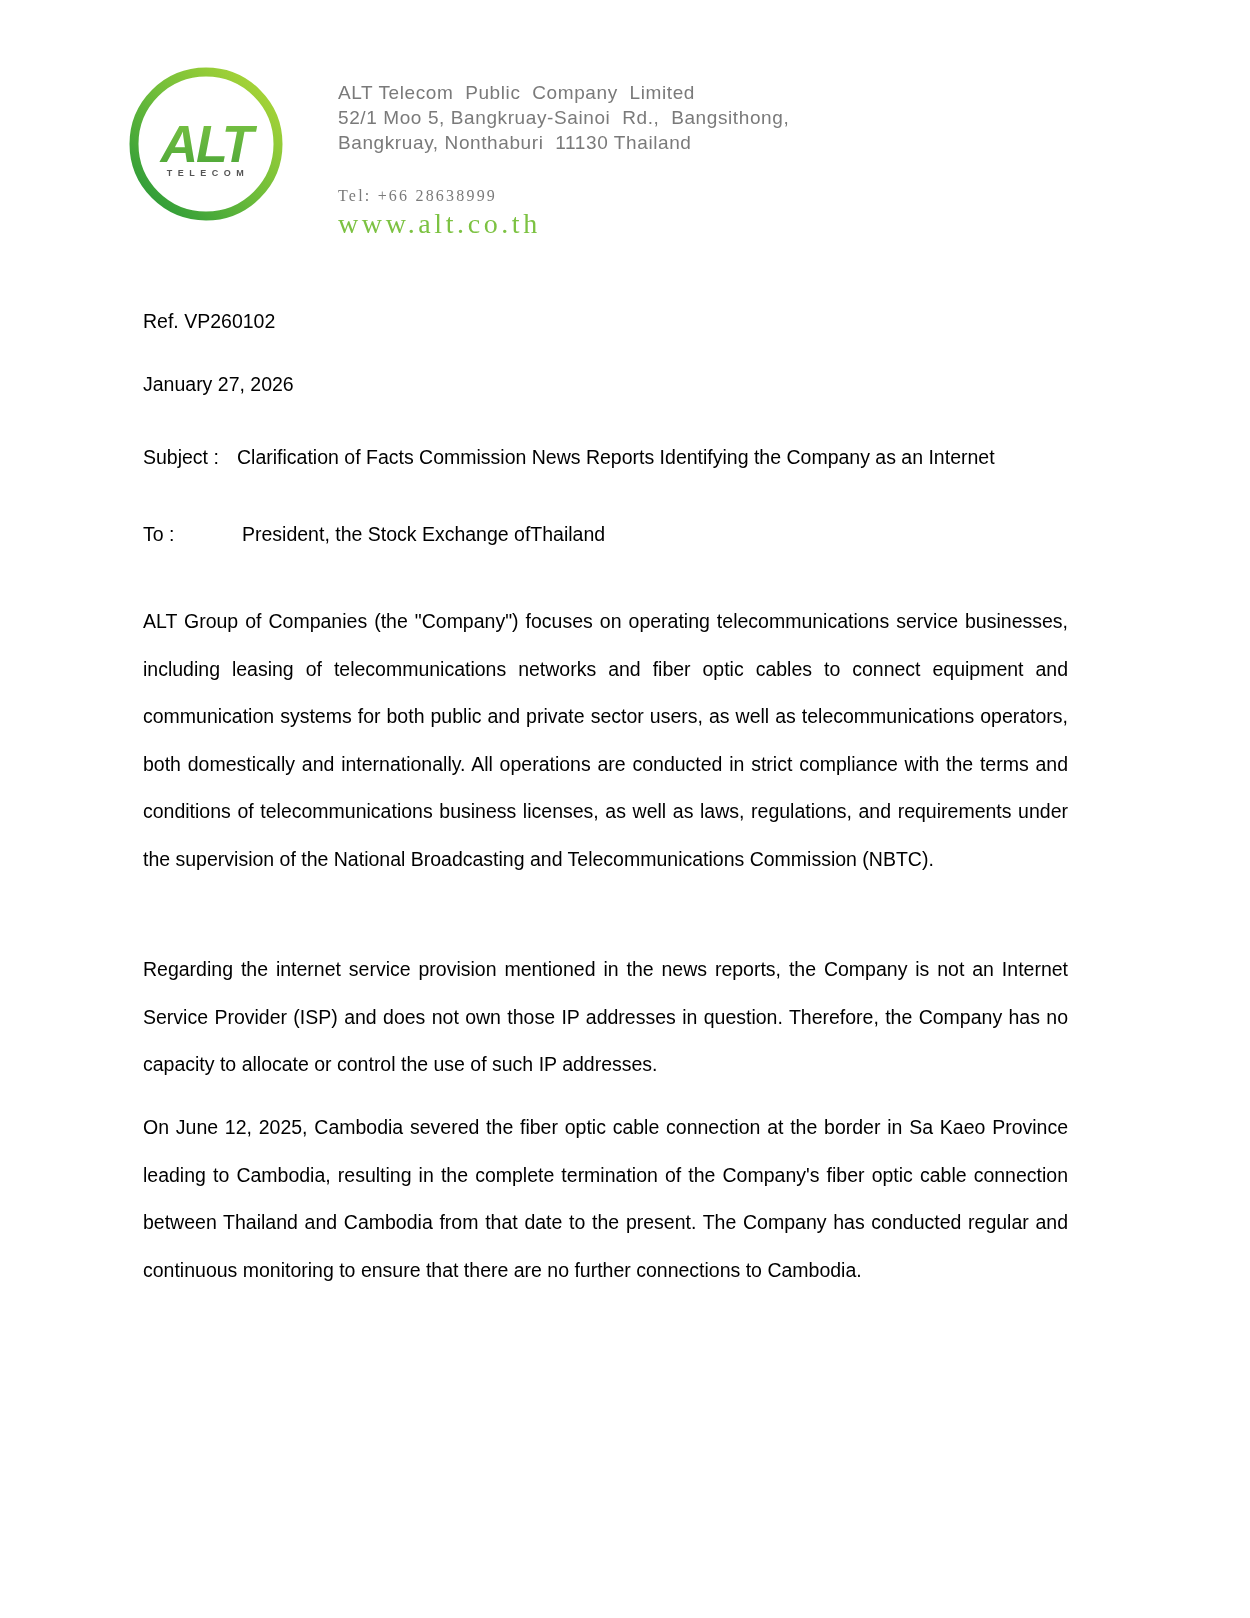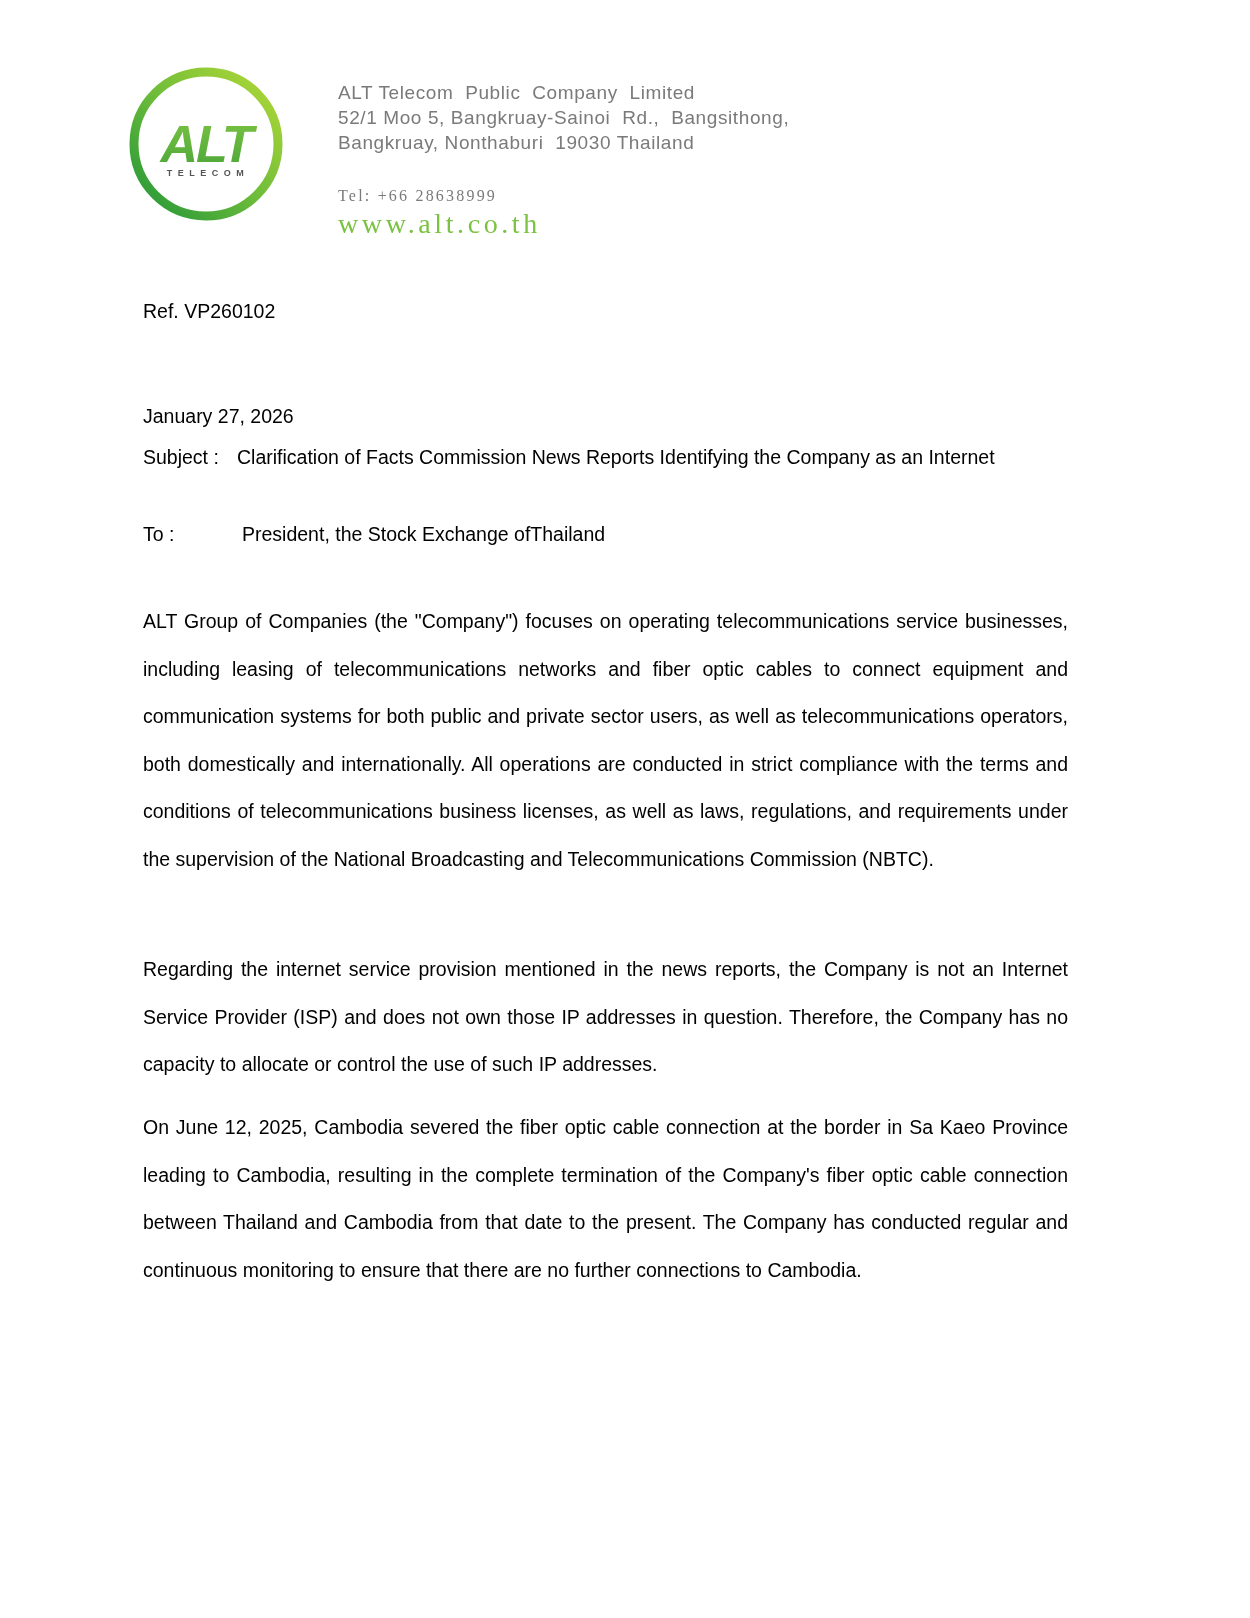--- a/index.html
+++ b/index.html
@@ -3,22 +3,22 @@
 <meta charset="utf-8">
 <style>
   html, body { margin: 0; padding: 0; background: #ffffff; }
   body { width: 1250px; height: 1618px; position: relative; overflow: hidden; font-family: "Liberation Sans", sans-serif; color: #000; }
   .logo { position: absolute; left: 128px; top: 66px; width: 156px; height: 156px; }
   .letterhead { position: absolute; left: 338px; top: 80px; color: #7a7a7a; }
   .lh-line { font-family: "Liberation Sans", sans-serif; font-size: 19px; line-height: 25px; letter-spacing: 0.6px; white-space: pre; }
   .lh-tel { font-family: "Liberation Serif", serif; font-size: 16px; letter-spacing: 2.2px; margin-top: 27px; line-height: 28px; color: #7a7a7a; white-space: pre; }
   .lh-web { font-family: "Liberation Serif", serif; font-size: 28px; letter-spacing: 3.6px; line-height: 28px; color: #7cc242; }
   .body-text { position: absolute; left: 143px; width: 925px; font-size: 19.5px; }
-  .ref { top: 300px; }
-  .date { top: 373px; margin-top: 32px; }
+  .ref { top: 310px; }
+  .date { top: 373px; }
   .subject { top: 435px; line-height: 44px; }
   .subject .label { display: inline-block; width: 94px; }
   .subject .cont { padding-left: 94px; }
   .to { top: 523px; }
   .to .label { display: inline-block; width: 99px; }
   .para { text-align: justify; text-align-last: left; line-height: 47.5px; }
   .p1 { top: 598px; }
   .p2 { top: 946px; }
   .p3 { top: 1104px; }
 </style>
@@ -40,21 +40,21 @@
     </defs>
     <circle cx="78" cy="78" r="72" fill="none" stroke="url(#ringGrad)" stroke-width="9"></circle>
     <text x="78" y="96" text-anchor="middle" font-family="Liberation Sans, sans-serif" font-weight="bold" font-size="52" font-style="italic" fill="url(#textGrad)" letter-spacing="-2">ALT</text>
     <text x="80" y="110" text-anchor="middle" font-family="Liberation Sans, sans-serif" font-weight="bold" font-size="9" fill="#555555" letter-spacing="5.5">TELECOM</text>
   </svg>
 </div>
 
 <div class="letterhead">
   <div class="lh-line">ALT Telecom  Public  Company  Limited</div>
   <div class="lh-line">52/1 Moo 5, Bangkruay-Sainoi  Rd.,  Bangsithong,</div>
-  <div class="lh-line">Bangkruay, Nonthaburi  19030 Thailand</div>
+  <div class="lh-line">Bangkruay, Nonthaburi  11130 Thailand</div>
   <div class="lh-tel">Tel: +66 28638999</div>
   <div class="lh-web">www.alt.co.th</div>
 </div>
 
 <div class="body-text ref">Ref. VP260102</div>
 <div class="body-text date">January 27, 2026</div>
 
 <div class="body-text subject">
   <div><span class="label">Subject :</span><span>Clarification of Facts Commission News Reports Identifying the Company as an Internet</span></div>
 </div>

